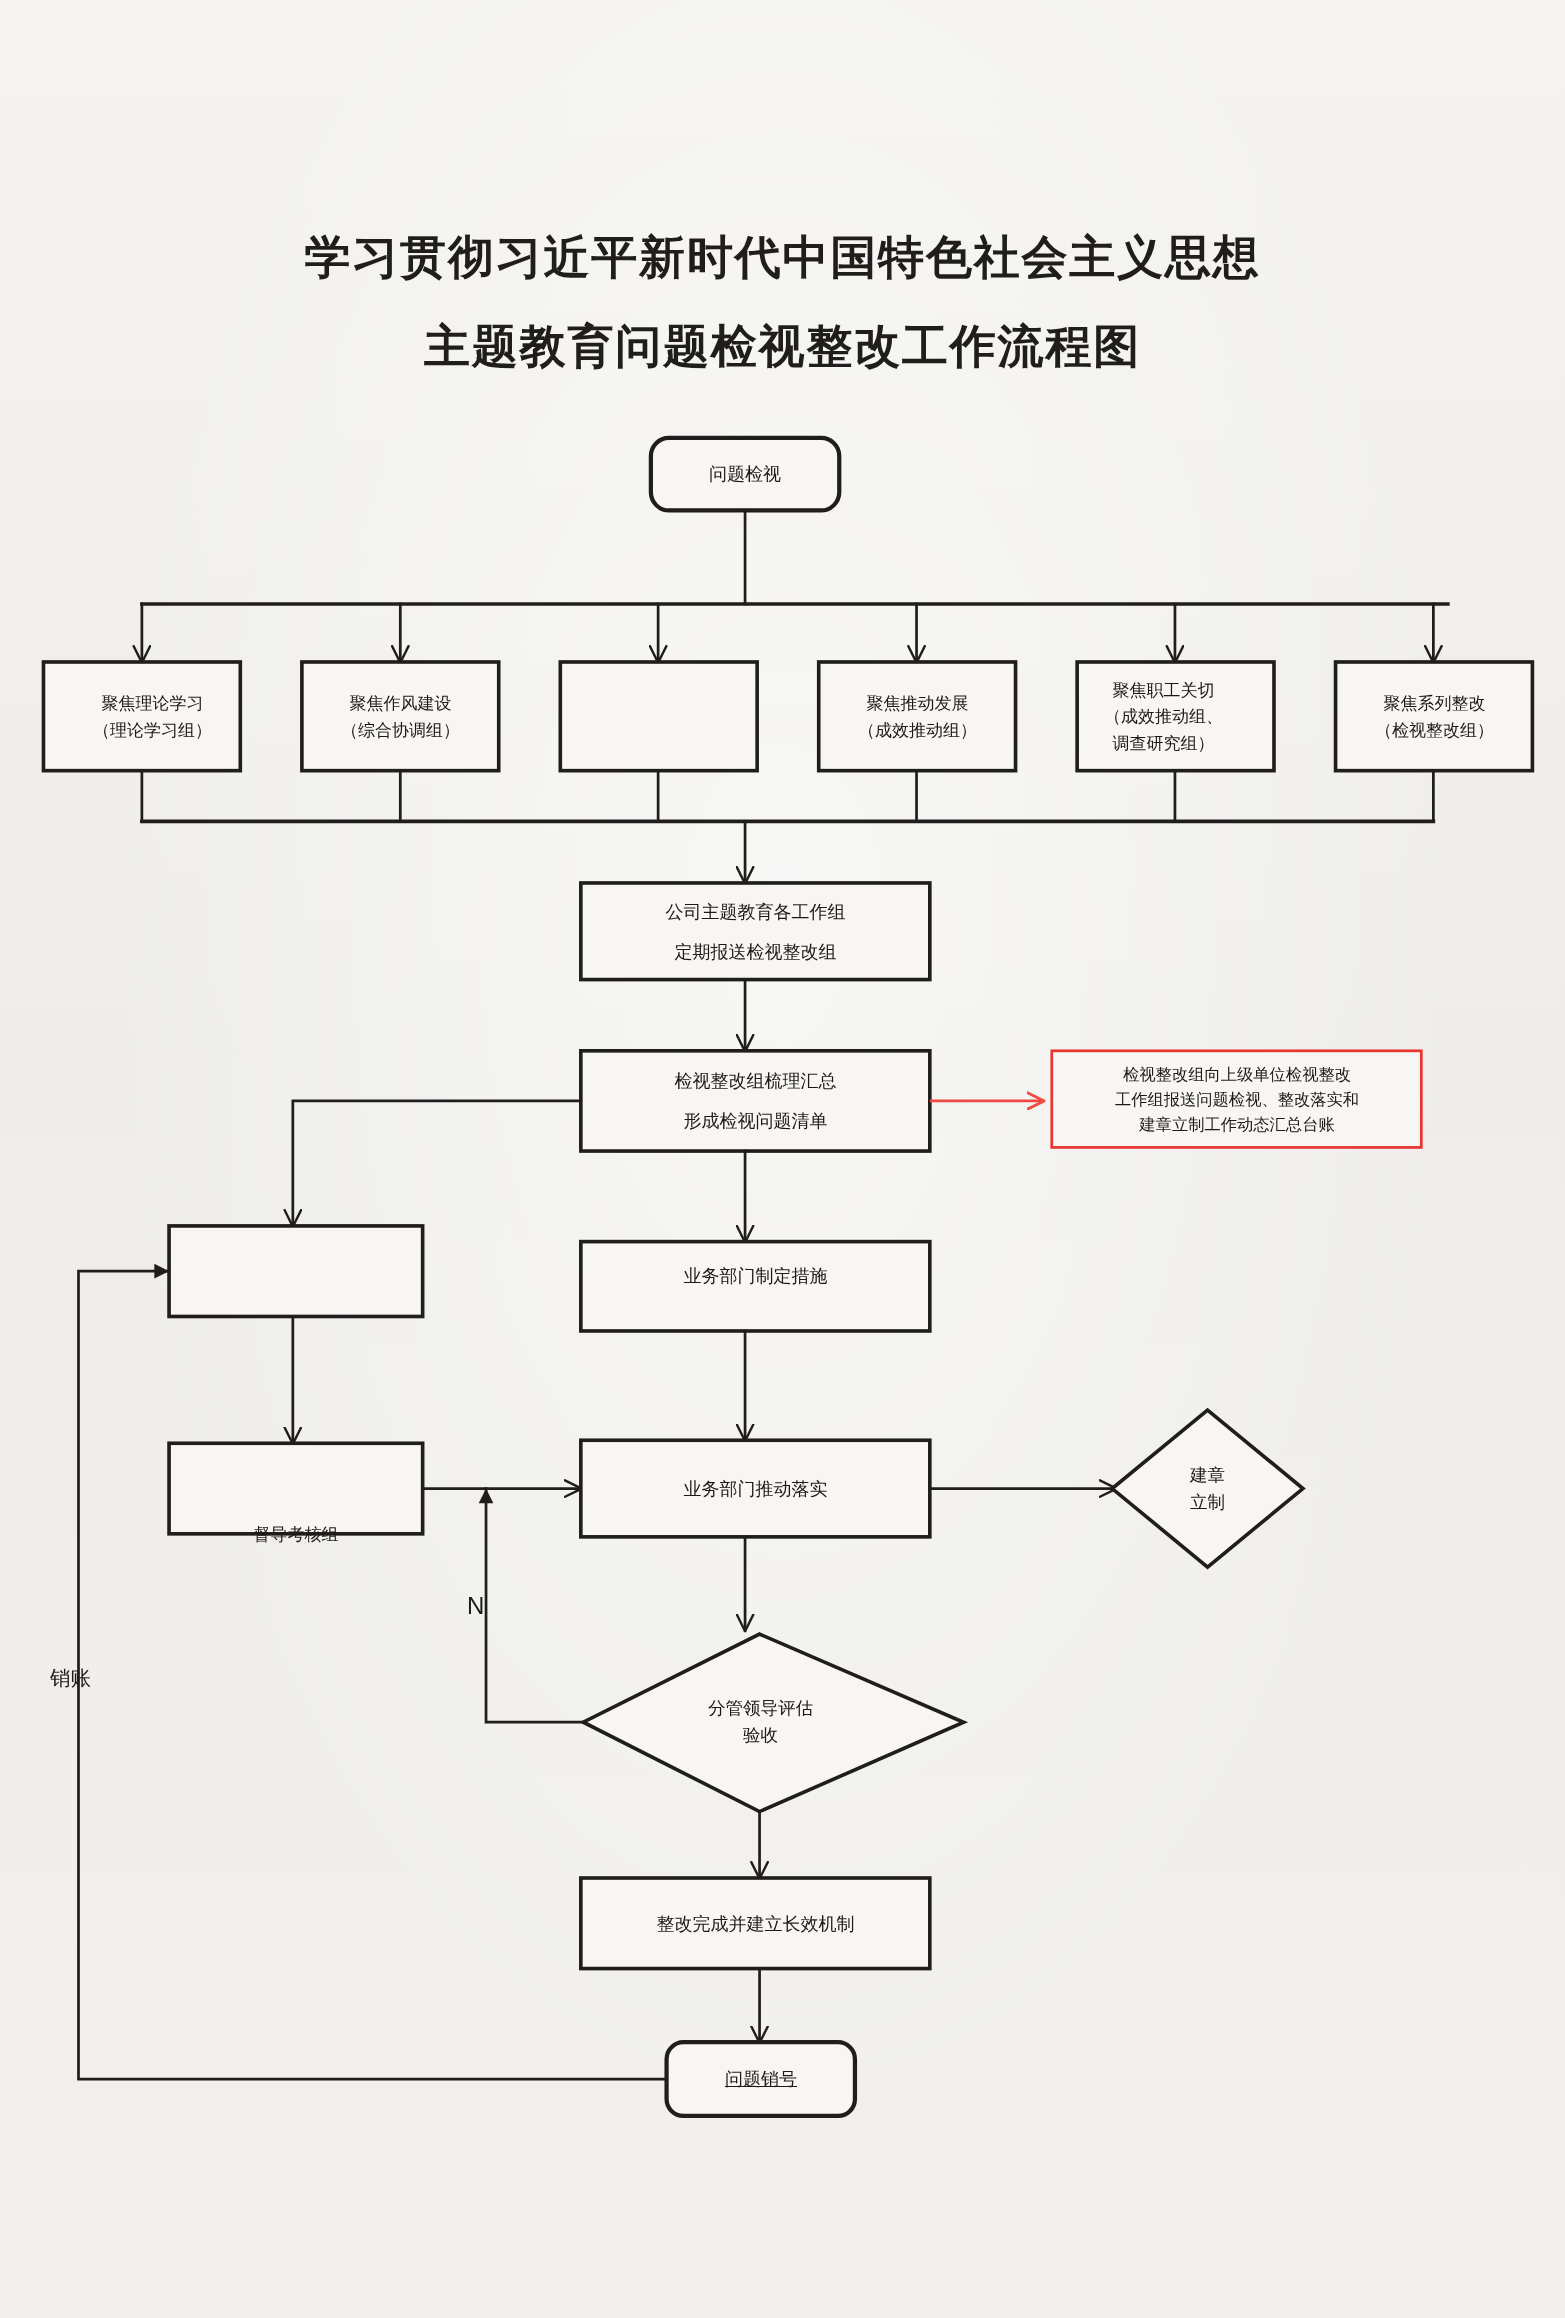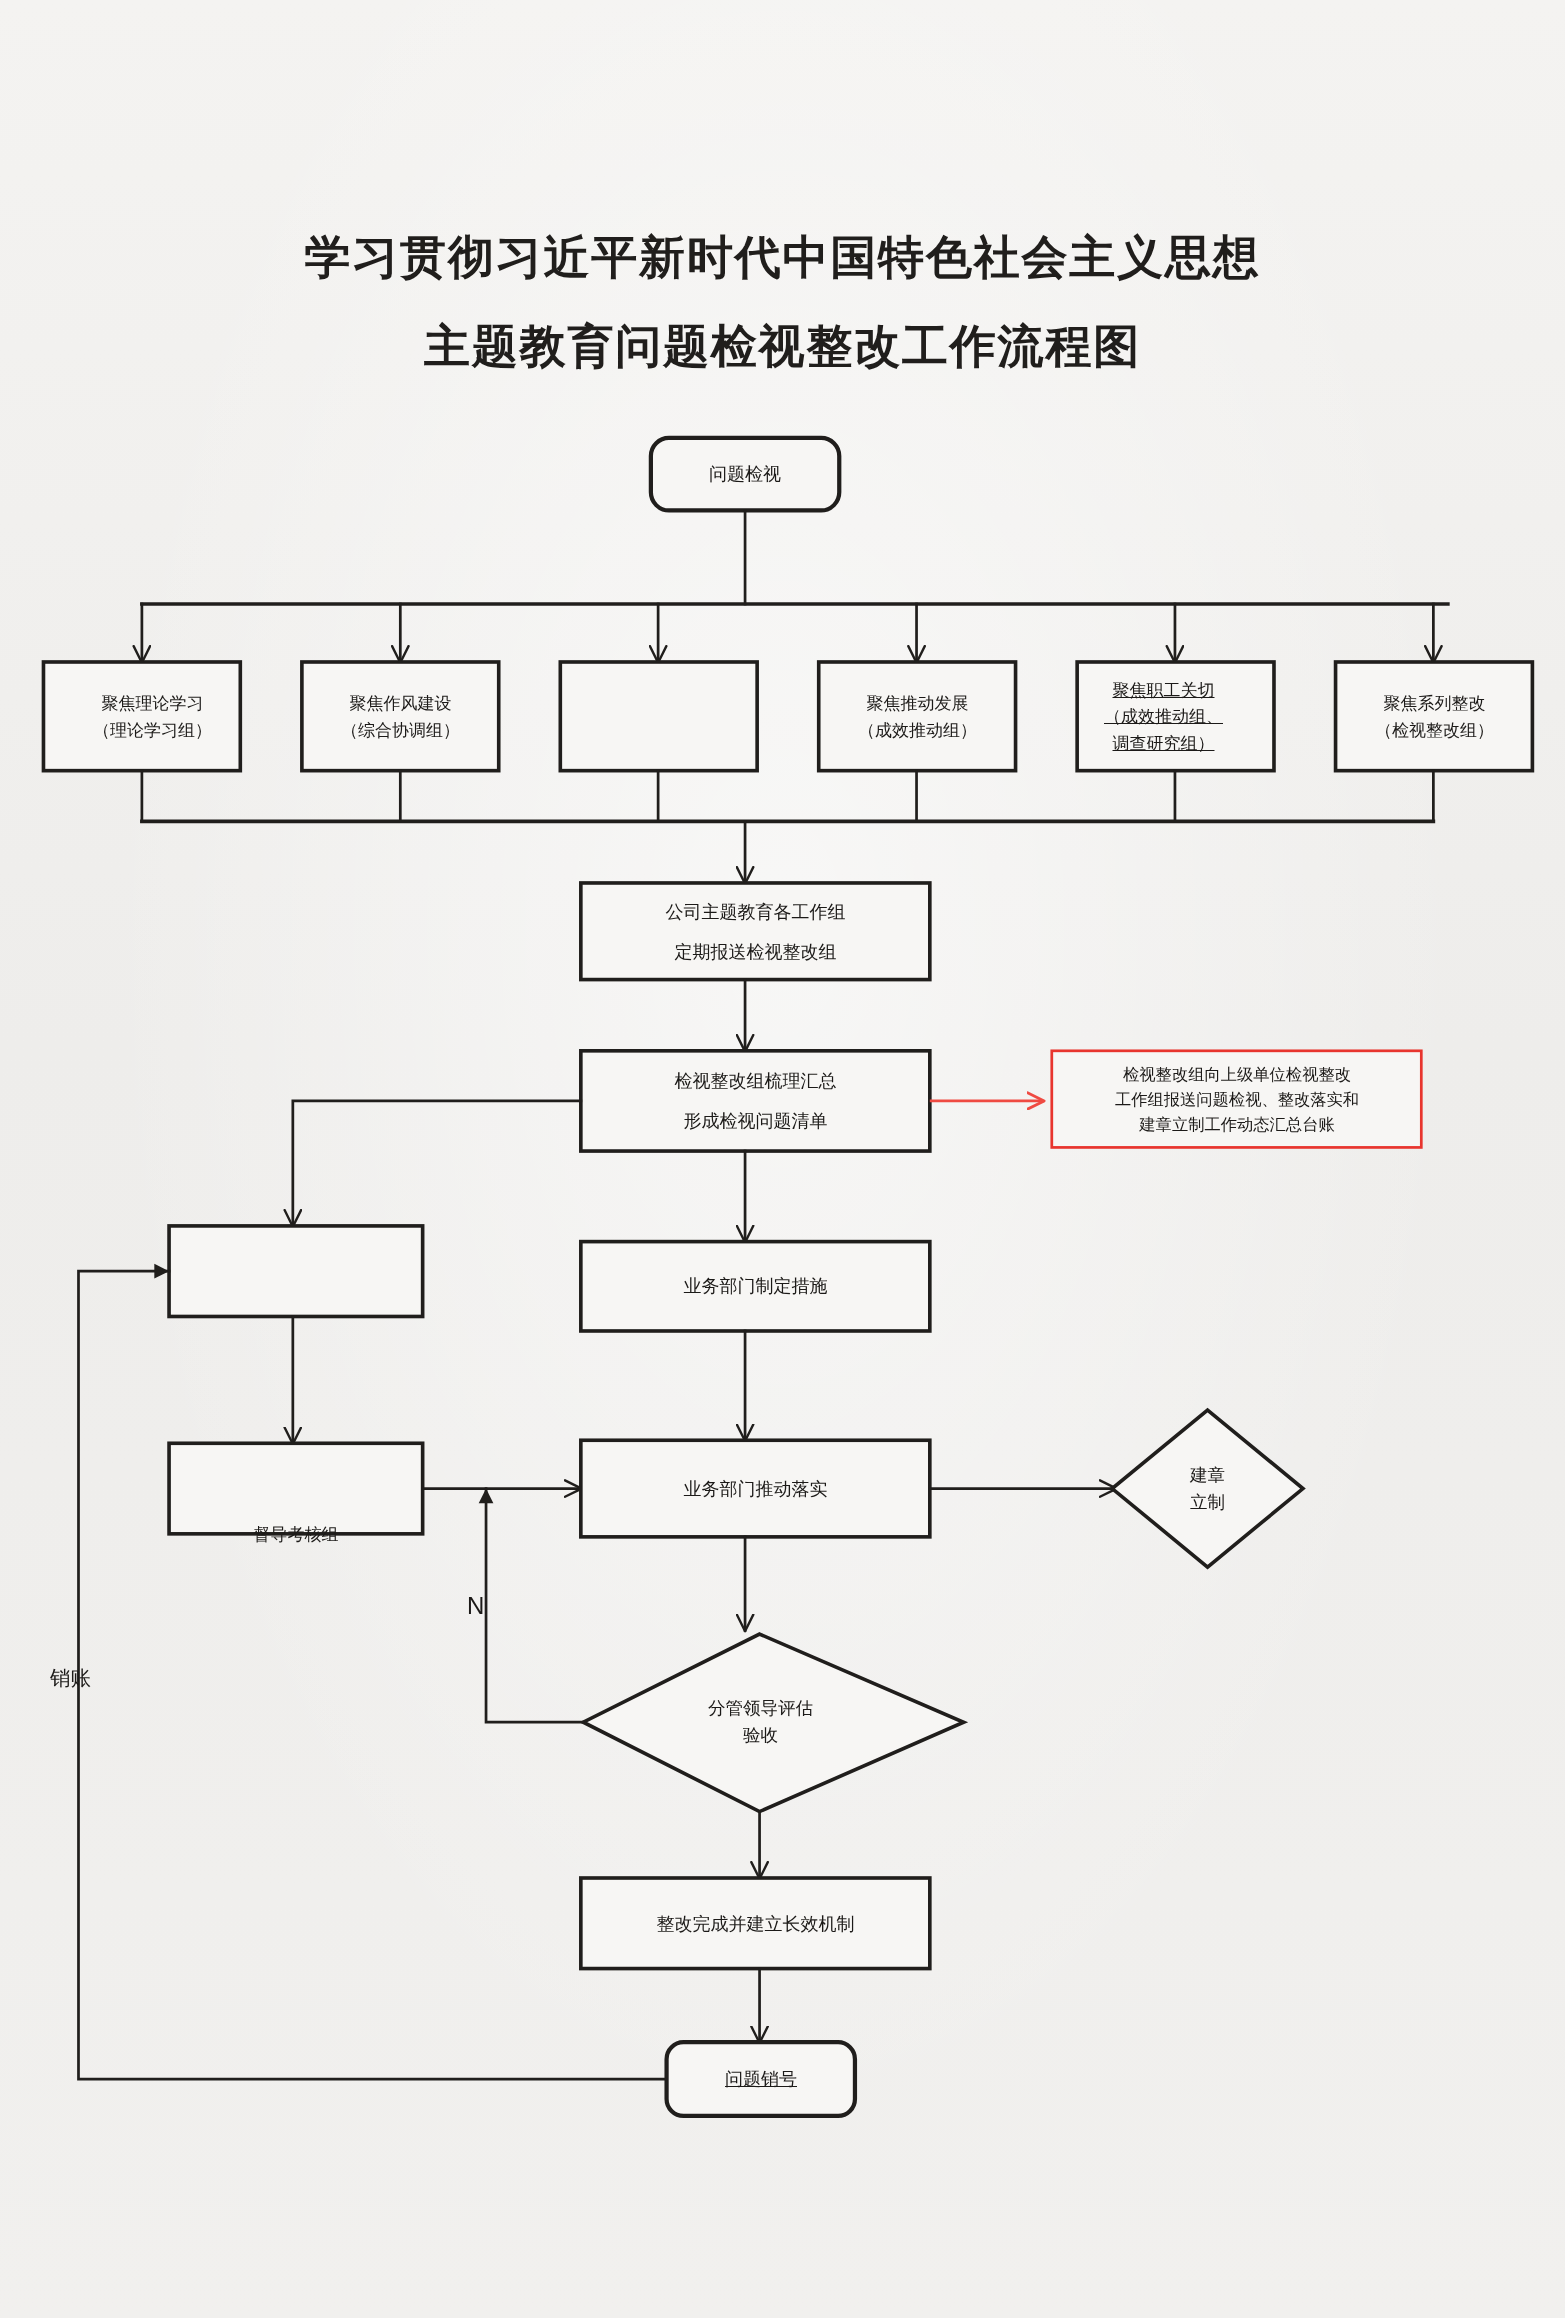--- a/index.html
+++ b/index.html
@@ -188,21 +188,21 @@
     <span>（理论学习组）</span>
   </div>
   <div class="node-text t-focus" style="left:302px; top:662px; width:197px; height:109px;">
     <span>聚焦作风建设</span>
     <span>（综合协调组）</span>
   </div>
   <div class="node-text t-focus" style="left:819px; top:662px; width:197px; height:109px;">
     <span>聚焦推动发展</span>
     <span>（成效推动组）</span>
   </div>
-  <div class="node-text t-focus" style="left:1077px; top:662px; width:173px; height:109px;text-decoration:underline;">
+  <div class="node-text t-focus" style="left:1077px; top:662px; width:173px; height:109px;">
     <span>聚焦职工关切</span>
     <span>（成效推动组、</span>
     <span>调查研究组）</span>
   </div>
   <div class="node-text t-focus" style="left:1336px; top:662px; width:197px; height:109px;">
     <span>聚焦系列整改</span>
     <span>（检视整改组）</span>
   </div>
 
   <div class="node-text t-box" style="left:581px; top:883px; width:349px; height:97px;">
@@ -219,21 +219,21 @@
     <span>检视整改组向上级单位检视整改</span>
     <span>工作组报送问题检视、整改落实和</span>
     <span>建章立制工作动态汇总台账</span>
   </div>
 
 
   <div class="node-text t-small" style="left:169px; top:1489px; width:254px; height:91px;">
     <span>督导考核组</span>
   </div>
 
-  <div class="node-text t-box" style="left:581px; top:1241px; width:349px; height:70px;margin-top:10px;">
+  <div class="node-text t-box" style="left:581px; top:1241px; width:349px; height:70px;">
     <span>业务部门制定措施</span>
   </div>
 
   <div class="node-text t-box" style="left:581px; top:1440px; width:349px; height:97px;">
     <span>业务部门推动落实</span>
   </div>
 
   <div class="node-text t-dia" style="left:1147px; top:1437px; width:121px; height:103px;">
     <span>建章</span>
     <span>立制</span>

